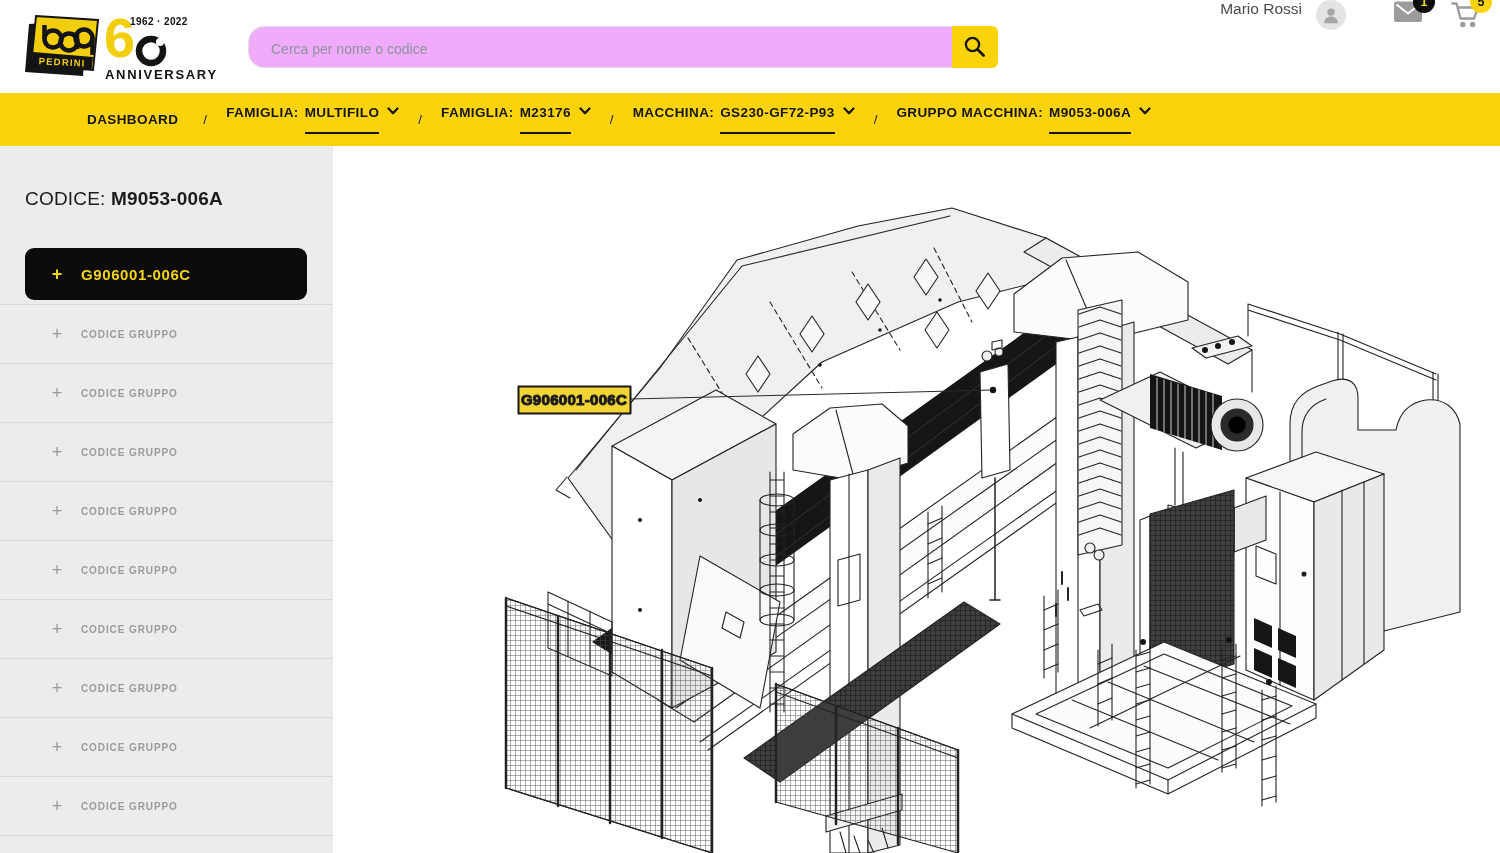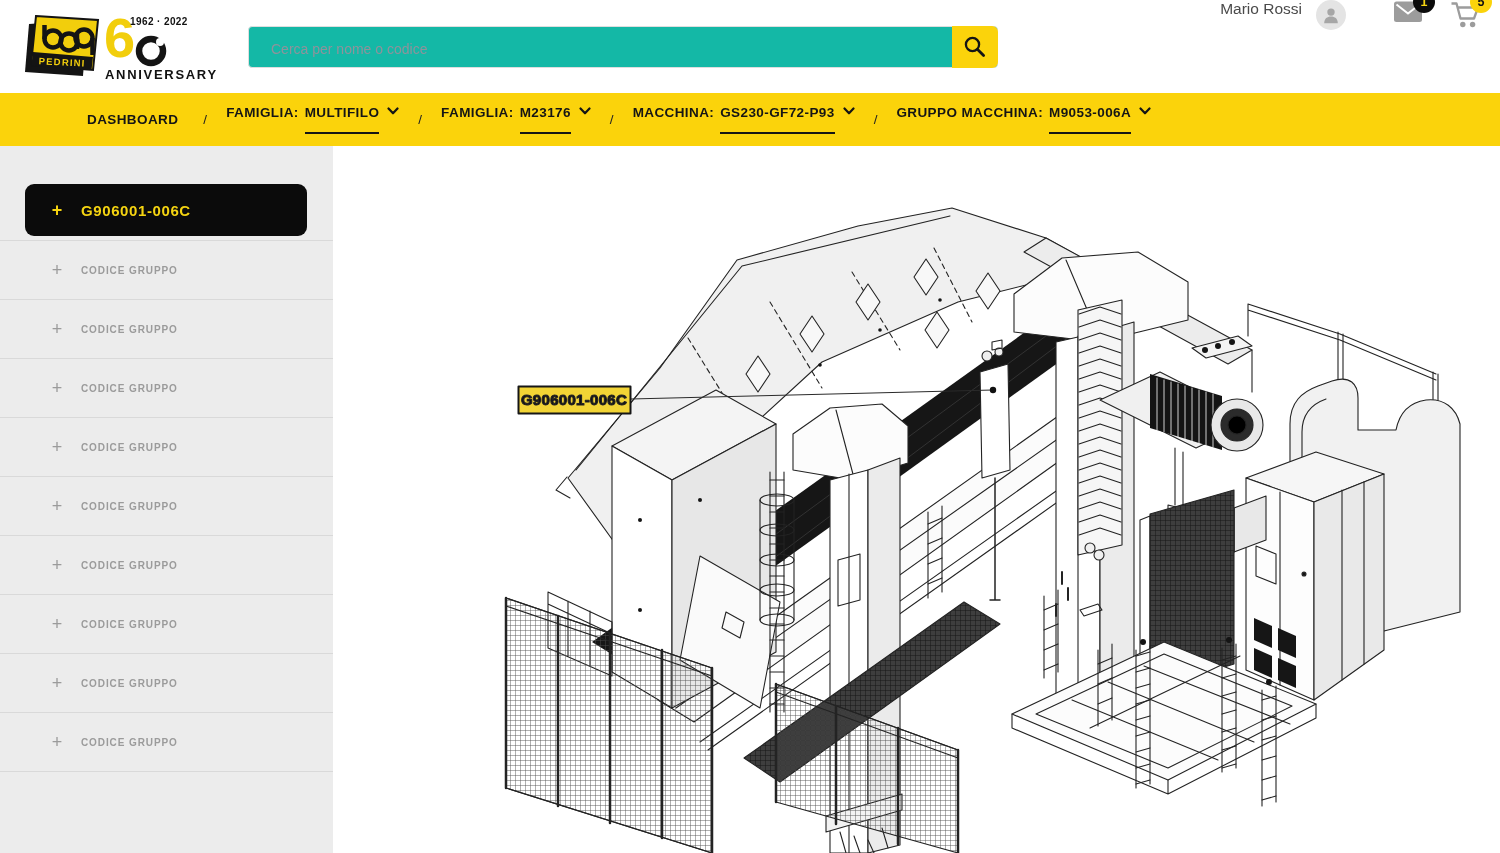--- a/index.html
+++ b/index.html
@@ -10,21 +10,21 @@
   
   .topbar { position:absolute; left:0; top:0; width:1500px; height:93px; background:#fff; }
   .logo-wrap { position:absolute; left:24px; top:12px; width:78px; height:70px; cursor:pointer; }
   .anniv { position:absolute; left:104px; top:10px; width:80px; height:72px; }
   .anniv-six { position:absolute; left:0; top:0; font-size:56px; line-height:1; font-weight:700; color:#F2CE0C; }
   .anniv-zero { position:absolute; left:31px; top:25px; }
   .anniv-years { position:absolute; left:26px; top:6px; font-size:10px; font-weight:700; letter-spacing:.4px; color:#111; white-space:nowrap; }
   .anniv-word { position:absolute; left:1px; bottom:0; font-size:13px; font-weight:700; letter-spacing:1.7px; color:#111; white-space:nowrap; }
 
   .search { position:absolute; left:248px; top:26px; width:750px; height:42px; }
-  .search input { width:100%; height:100%; border:1px solid #DEDEDE; border-radius:4px; background:#14b8a6;
+  .search input { width:100%; height:100%; border:1px solid #DEDEDE; border-radius:16px; background:#f0abfc;
                   padding:4px 60px 0 22px; font-size:14px; color:#333; outline:none; font-family:inherit; }
   .search input::placeholder { color:#8E939B; }
   .search button { position:absolute; right:0; top:0; width:46px; height:42px; border:none; background:#FBD30B;
                    border-radius:0 6px 6px 0; display:flex; align-items:center; justify-content:center; cursor:pointer; }
 
   .user-area { position:absolute; right:20px; top:0; height:73px; display:flex; }
   .username { font-size:15.5px; color:#4A4A4A; margin-right:14px; cursor:pointer; }
   .avatar { width:30px; height:30px; border-radius:50%; background:#E4E4E4; display:flex; align-items:center;
             justify-content:center; margin-right:47px; cursor:pointer; }
   .icon-wrap { position:relative; width:30px; height:30px; cursor:pointer; }
@@ -165,20 +165,24 @@
     <span class="crumb">
       <span class="crumb-label">GRUPPO MACCHINA:</span>
       <span class="crumb-value">M9053-006A</span>
       <svg class="chev" width="12" height="8" viewBox="0 0 12 8">
         <path d="M1.5,1.5 L6,6.3 L10.5,1.5" fill="none" stroke="#141414" stroke-width="2.2" stroke-linecap="round" stroke-linejoin="round"></path>
       </svg>
     </span>
   </nav>
 
   <aside class="sidebar">
+    <div class="sidebar-title">
+      <span>CODICE:</span>
+      <b>M9053-006A</b>
+    </div>
 
     <div class="active-item">
       <span class="plus">+</span>
       <span class="active-label">G906001-006C</span>
     </div>
 
     <ul class="group-list">
       <li class="group-row">
           <span class="plus">+</span>
           <span class="group-label">CODICE GRUPPO</span>

